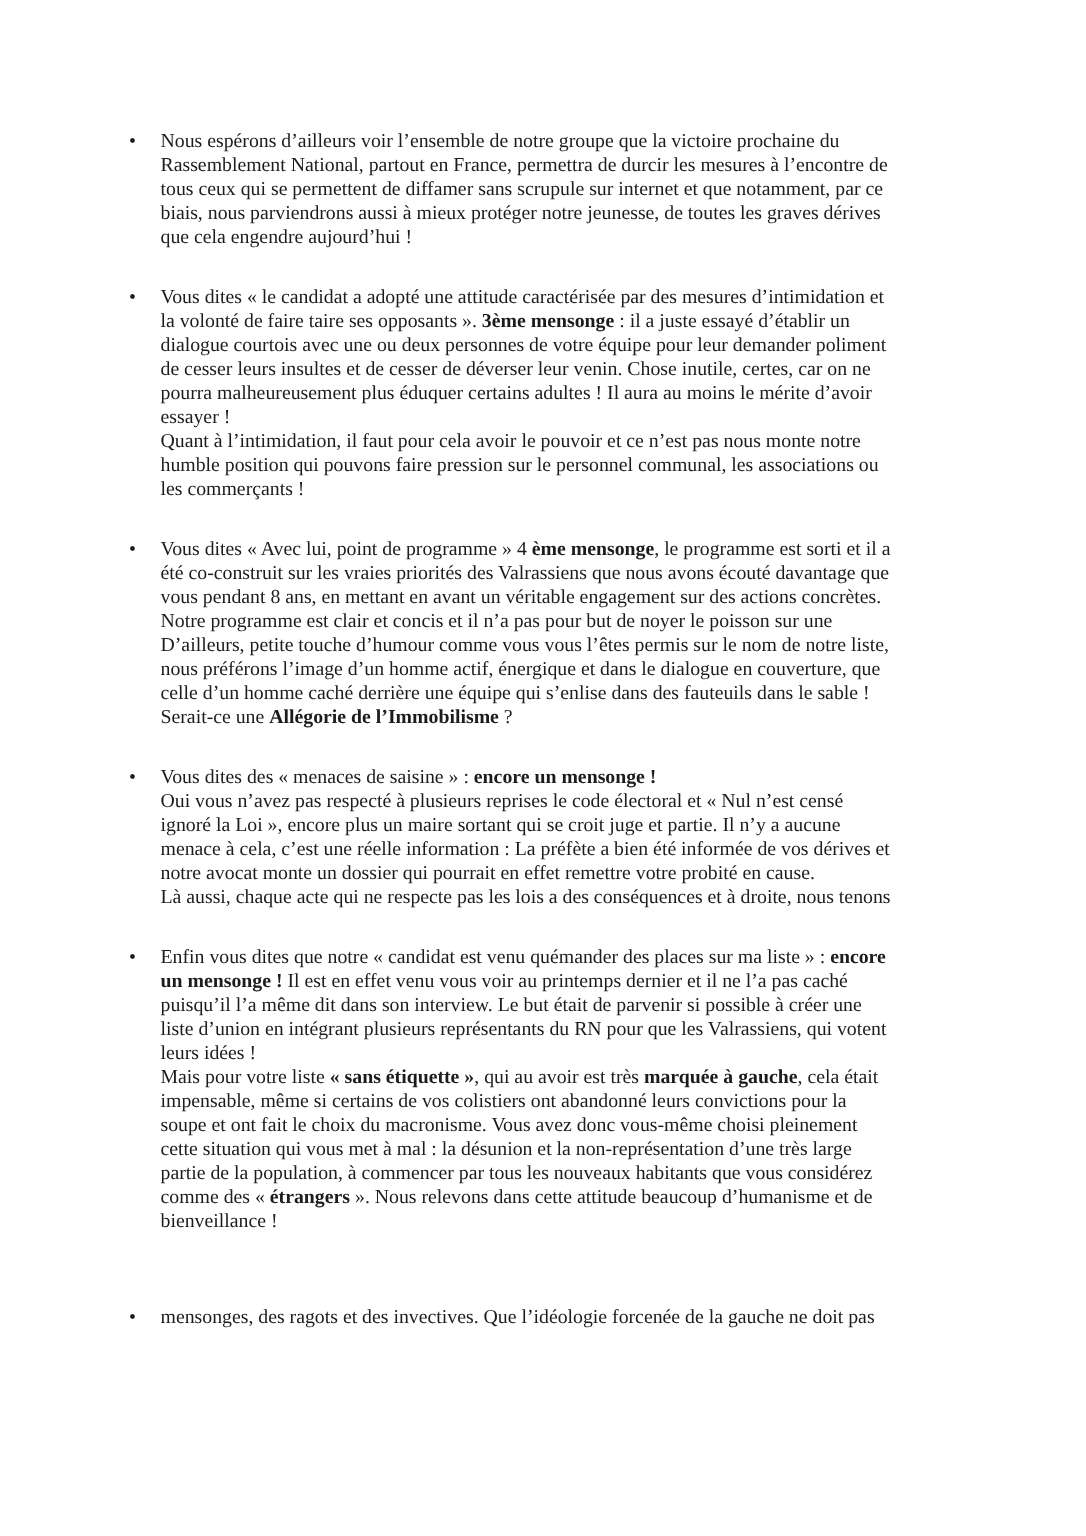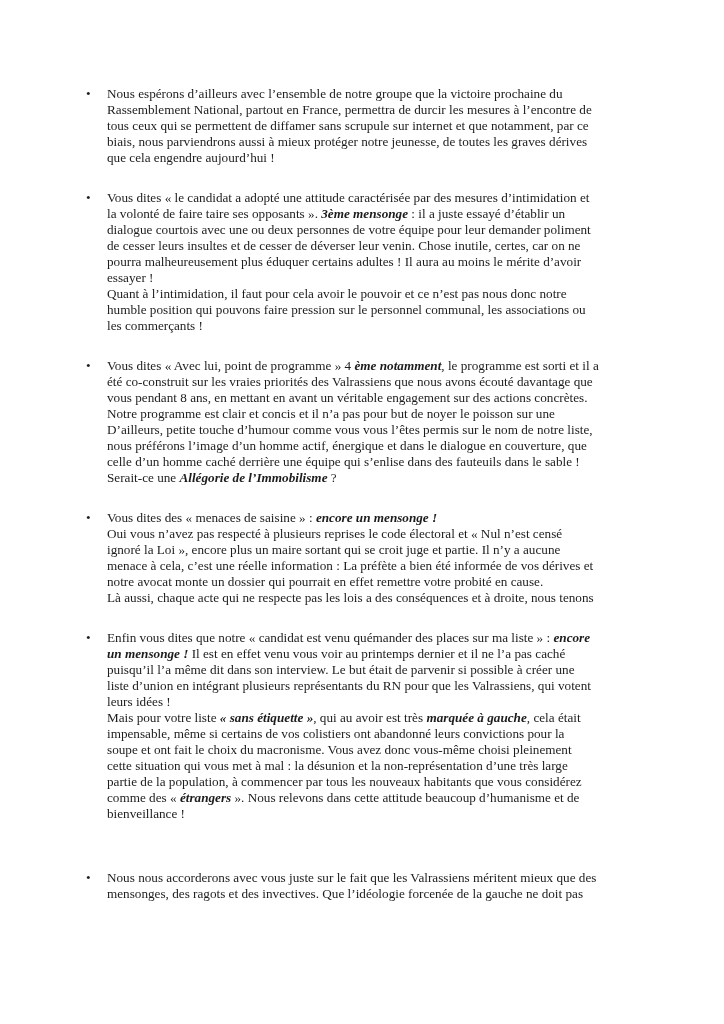--- a/index.html
+++ b/index.html
@@ -43,56 +43,55 @@
     font-size: 13.2px;
     line-height: 16px;
     letter-spacing: 0px;
   }
   .line {
     white-space: pre;
     height: 16px;
   }
   .line b {
     font-weight: bold;
-    font-style: italic;
   }
 </style>
 </head>
 <body style="background: rgb(255, 255, 255); color: rgb(28, 28, 28);">
 
 <div class="page">
   <div class="bullet-list">
       <div class="bullet-item" style="margin-top: 0px;">
         <span class="bullet-marker">•</span>
         <div class="bullet-text">
-          <div class="line"><span>Nous espérons d’ailleurs avec l’ensemble de notre groupe que la victoire prochaine du</span></div>
+          <div class="line"><span>Nous espérons d’ailleurs voir l’ensemble de notre groupe que la victoire prochaine du</span></div>
           <div class="line"><span>Rassemblement National, partout en France, permettra de durcir les mesures à l’encontre de</span></div>
           <div class="line"><span>tous ceux qui se permettent de diffamer sans scrupule sur internet et que notamment, par ce</span></div>
           <div class="line"><span>biais, nous parviendrons aussi à mieux protéger notre jeunesse, de toutes les graves dérives</span></div>
           <div class="line"><span>que cela engendre aujourd’hui !</span></div>
         </div>
       </div>
       <div class="bullet-item" style="margin-top: 24px;">
         <span class="bullet-marker">•</span>
         <div class="bullet-text">
           <div class="line"><span>Vous dites « le candidat a adopté une attitude caractérisée par des mesures d’intimidation et</span></div>
           <div class="line"><span>la volonté de faire taire ses opposants ». </span><b>3ème mensonge</b><span> : il a juste essayé d’établir un</span></div>
           <div class="line"><span>dialogue courtois avec une ou deux personnes de votre équipe pour leur demander poliment</span></div>
           <div class="line"><span>de cesser leurs insultes et de cesser de déverser leur venin. Chose inutile, certes, car on ne</span></div>
           <div class="line"><span>pourra malheureusement plus éduquer certains adultes ! Il aura au moins le mérite d’avoir</span></div>
           <div class="line"><span>essayer !</span></div>
-          <div class="line"><span>Quant à l’intimidation, il faut pour cela avoir le pouvoir et ce n’est pas nous donc notre</span></div>
+          <div class="line"><span>Quant à l’intimidation, il faut pour cela avoir le pouvoir et ce n’est pas nous monte notre</span></div>
           <div class="line"><span>humble position qui pouvons faire pression sur le personnel communal, les associations ou</span></div>
           <div class="line"><span>les commerçants !</span></div>
         </div>
       </div>
       <div class="bullet-item" style="margin-top: 24px;">
         <span class="bullet-marker">•</span>
         <div class="bullet-text">
-          <div class="line"><span>Vous dites « Avec lui, point de programme » 4 </span><b>ème notamment</b><span>, le programme est sorti et il a</span></div>
+          <div class="line"><span>Vous dites « Avec lui, point de programme » 4 </span><b>ème mensonge</b><span>, le programme est sorti et il a</span></div>
           <div class="line"><span>été co-construit sur les vraies priorités des Valrassiens que nous avons écouté davantage que</span></div>
           <div class="line"><span>vous pendant 8 ans, en mettant en avant un véritable engagement sur des actions concrètes.</span></div>
           <div class="line"><span>Notre programme est clair et concis et il n’a pas pour but de noyer le poisson sur une</span></div>
           <div class="line"><span>D’ailleurs, petite touche d’humour comme vous vous l’êtes permis sur le nom de notre liste,</span></div>
           <div class="line"><span>nous préférons l’image d’un homme actif, énergique et dans le dialogue en couverture, que</span></div>
           <div class="line"><span>celle d’un homme caché derrière une équipe qui s’enlise dans des fauteuils dans le sable !</span></div>
           <div class="line"><span>Serait-ce une </span><b>Allégorie de l’Immobilisme</b><span> ?</span></div>
         </div>
       </div>
       <div class="bullet-item" style="margin-top: 24px;">
@@ -119,18 +118,17 @@
           <div class="line"><span>soupe et ont fait le choix du macronisme. Vous avez donc vous-même choisi pleinement</span></div>
           <div class="line"><span>cette situation qui vous met à mal : la désunion et la non-représentation d’une très large</span></div>
           <div class="line"><span>partie de la population, à commencer par tous les nouveaux habitants que vous considérez</span></div>
           <div class="line"><span>comme des « </span><b>étrangers</b><span> ». Nous relevons dans cette attitude beaucoup d’humanisme et de</span></div>
           <div class="line"><span>bienveillance !</span></div>
         </div>
       </div>
       <div class="bullet-item" style="margin-top: 48px;">
         <span class="bullet-marker">•</span>
         <div class="bullet-text">
-          <div class="line"><span>Nous nous accorderons avec vous juste sur le fait que les Valrassiens méritent mieux que des</span></div>
           <div class="line"><span>mensonges, des ragots et des invectives. Que l’idéologie forcenée de la gauche ne doit pas</span></div>
         </div>
       </div>
     </div>
 </div>
 
 </body></html>

